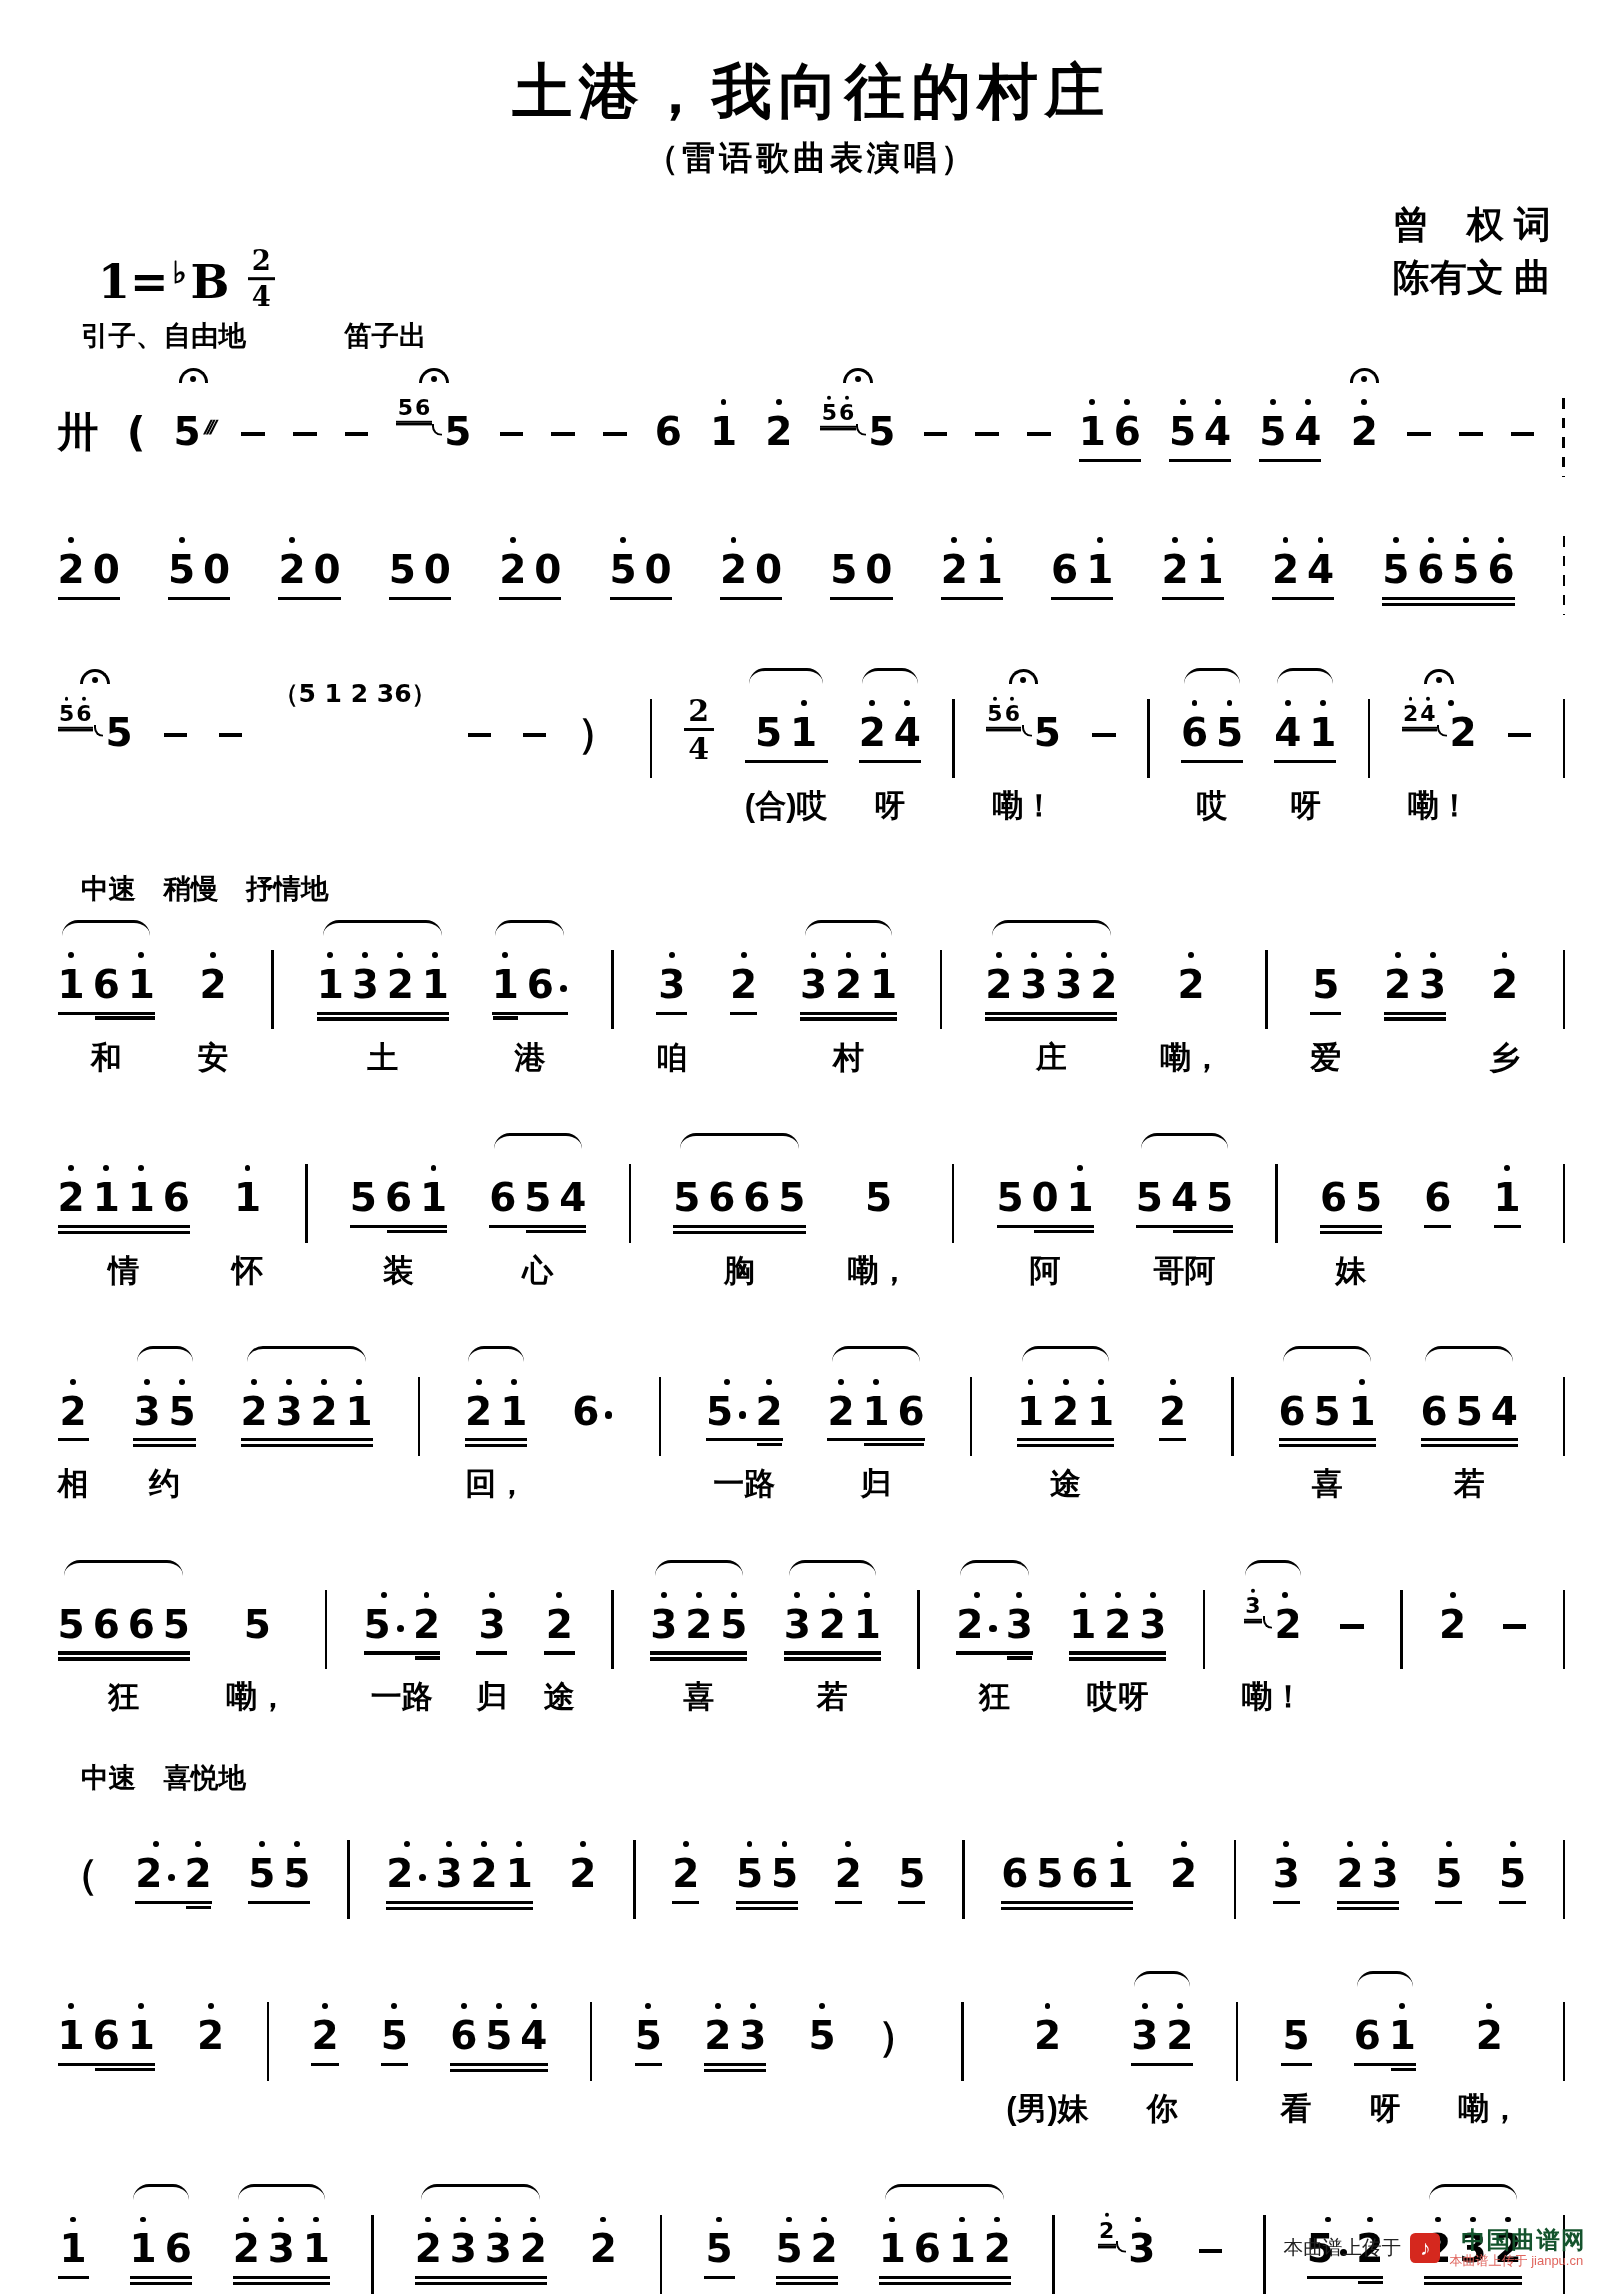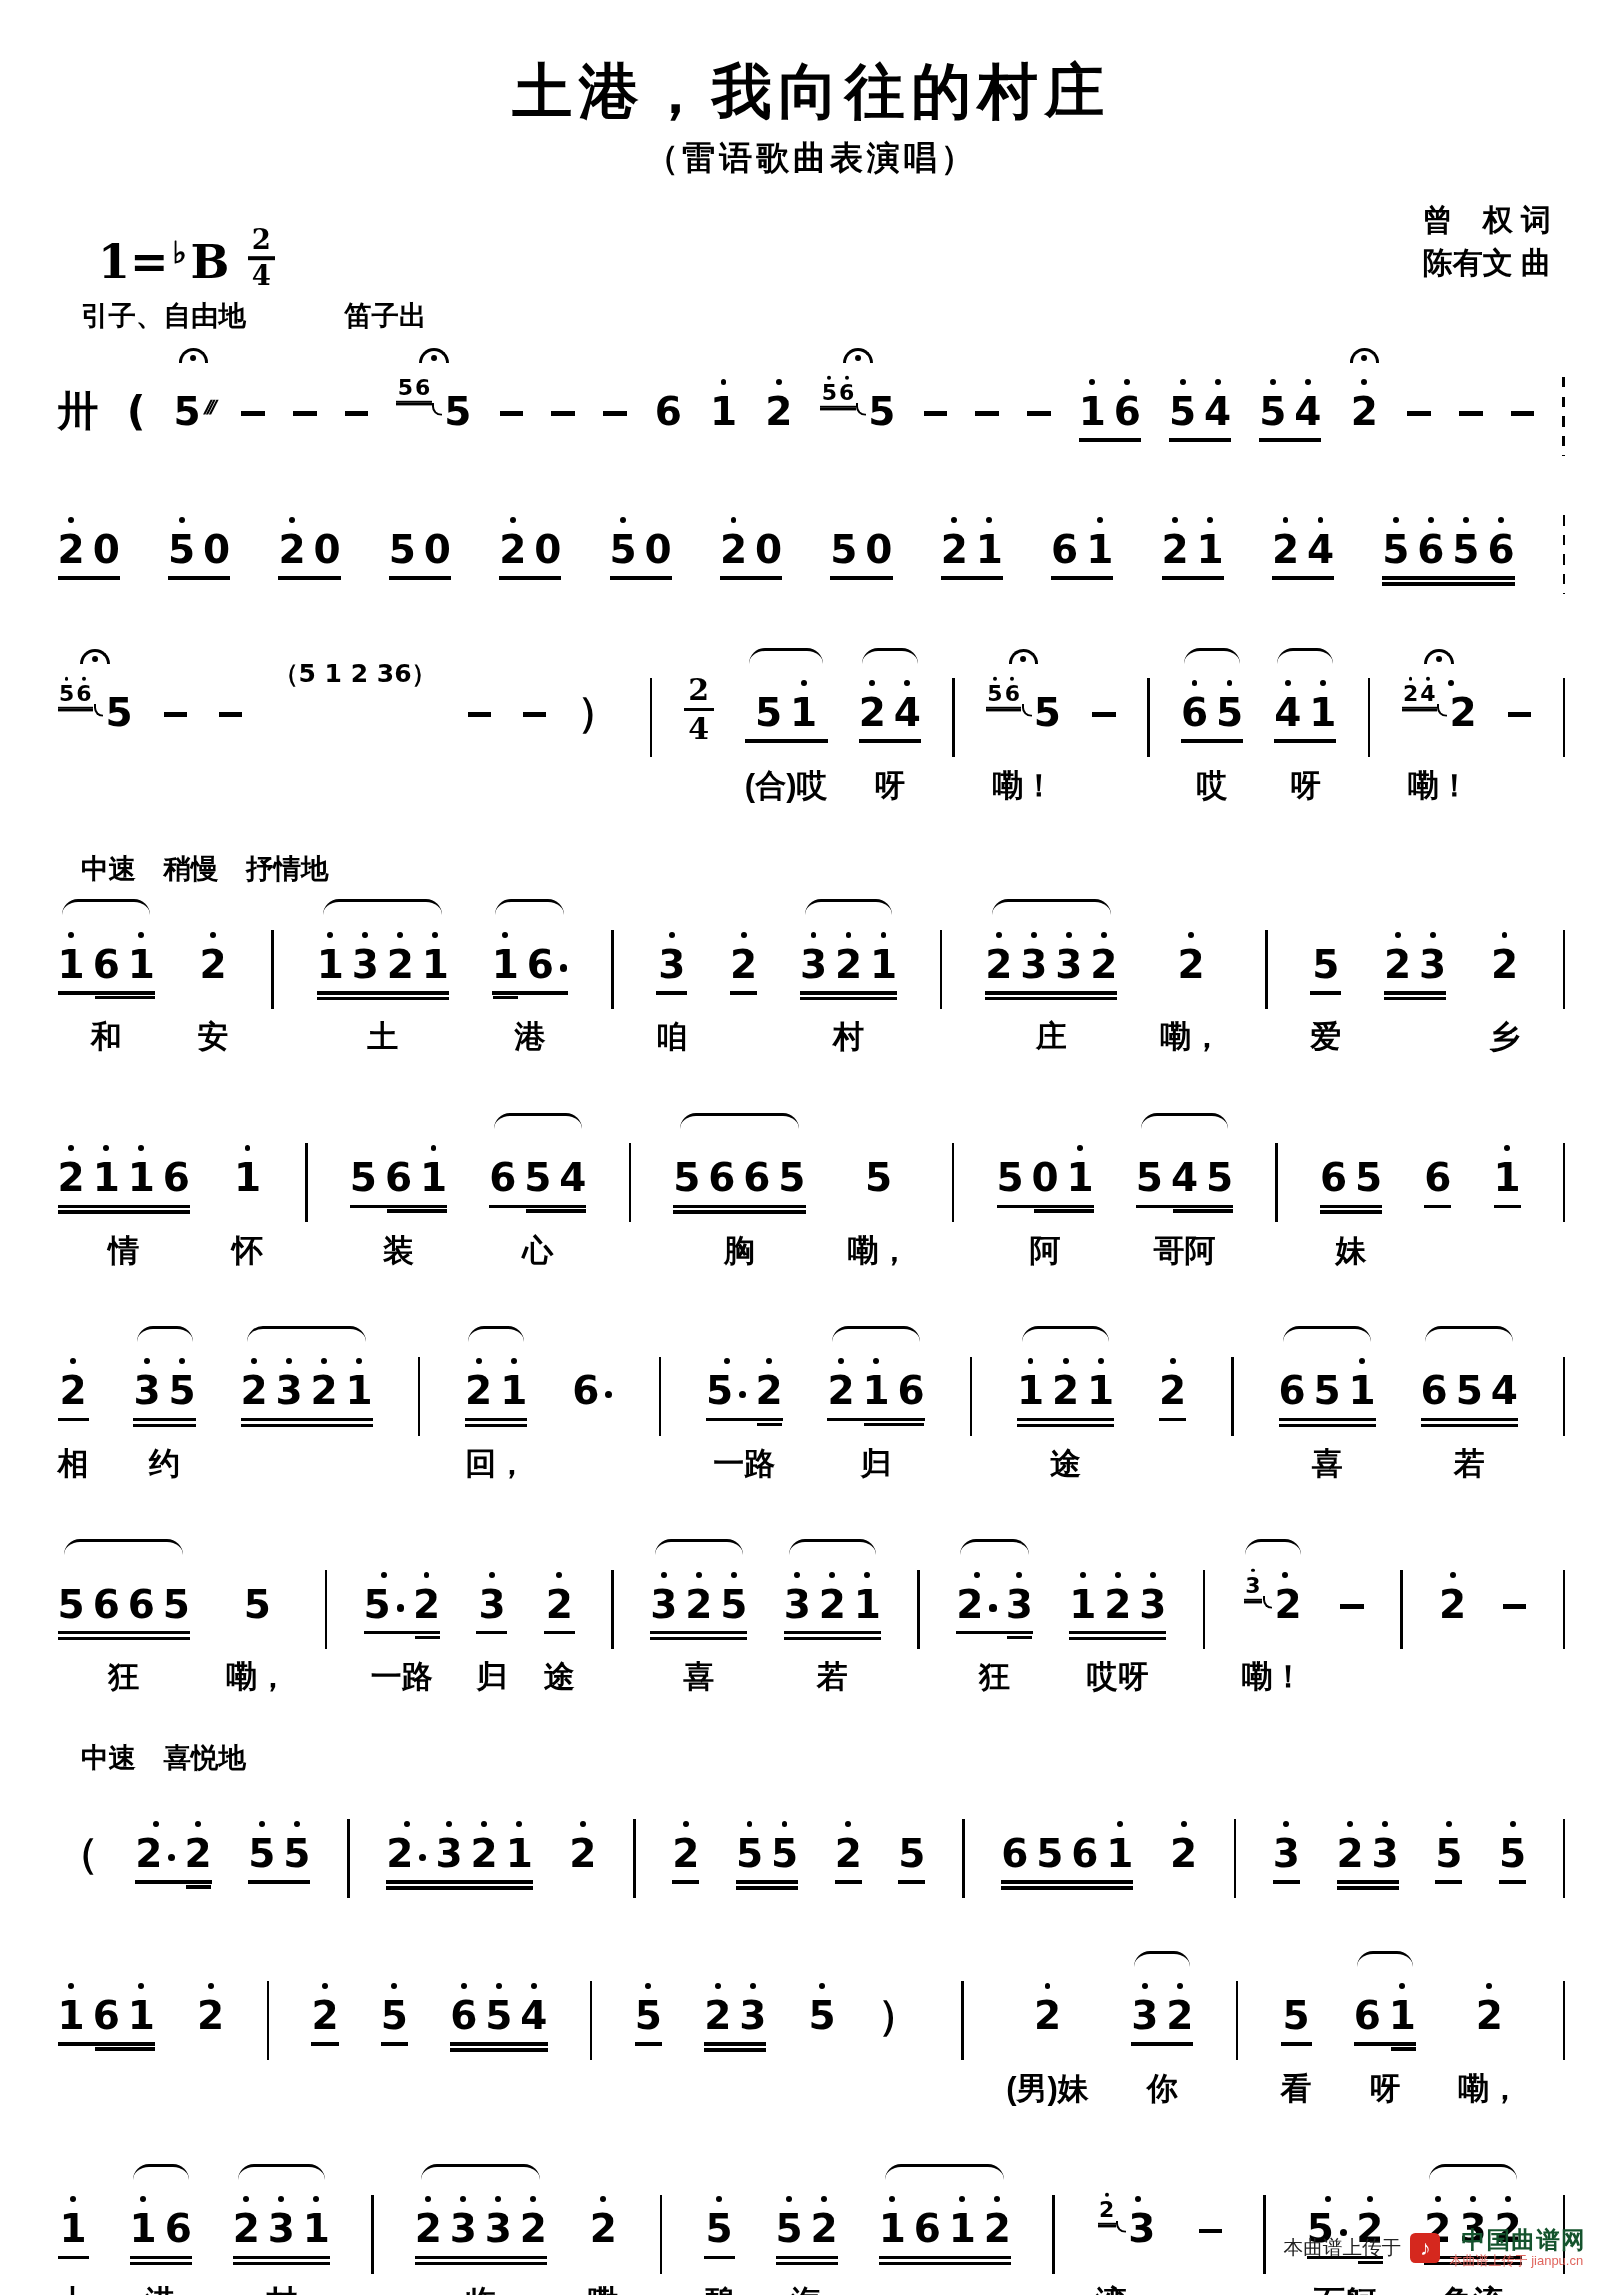--- a/index.html
+++ b/index.html
@@ -10,21 +10,21 @@
   .titlewrap{text-align:center;padding-top:58px;}
   .title{font-family:"DejaVu Serif",serif;font-weight:900;font-size:60px;letter-spacing:6.5px;line-height:1.1;}
   .subtitle{font-weight:700;font-size:33px;margin-top:11.8px;letter-spacing:3.9px;}
   .metarow{display:flex;justify-content:space-between;align-items:flex-end;margin:17px 72px 6.5px 98px;}
   .keysig{display:flex;align-items:flex-end;gap:3.9px;}
   .k1,.k2{font-family:"DejaVu Serif",serif;font-weight:700;font-size:46px;line-height:1;}
   .flat{font-size:30px;font-weight:700;line-height:1;transform:translateY(-17px);display:inline-block;}
   .frac{display:inline-flex;flex-direction:column;align-items:center;margin-left:14.4px;transform:translateY(5.2px);}
   .frac span{font-family:"DejaVu Serif",serif;font-weight:700;font-size:27.5px;line-height:1;}
   .fbar{width:27.5px;height:3.3px;background:#000;margin:2.6px 0;}
-  .credits{text-align:center;font-weight:700;font-size:30px;line-height:1.45;}
+  .credits{text-align:center;font-weight:700;font-size:37px;line-height:1.45;}
 
   
   #score{margin:13px 55px 0 55px;}
   .score-block{margin-bottom:30px;}
   .score-block:nth-child(1){margin-bottom:22px;}
   .score-block:nth-child(2){margin-bottom:47px;}
   .score-block:nth-child(3){margin-bottom:26px;}
   .score-block:nth-child(7){margin-bottom:23.6px;}
   .score-block:nth-child(8){margin-bottom:46px;}
   .pre-row{font-weight:700;font-size:27.5px;margin:0 0 6.5px 26px;}

